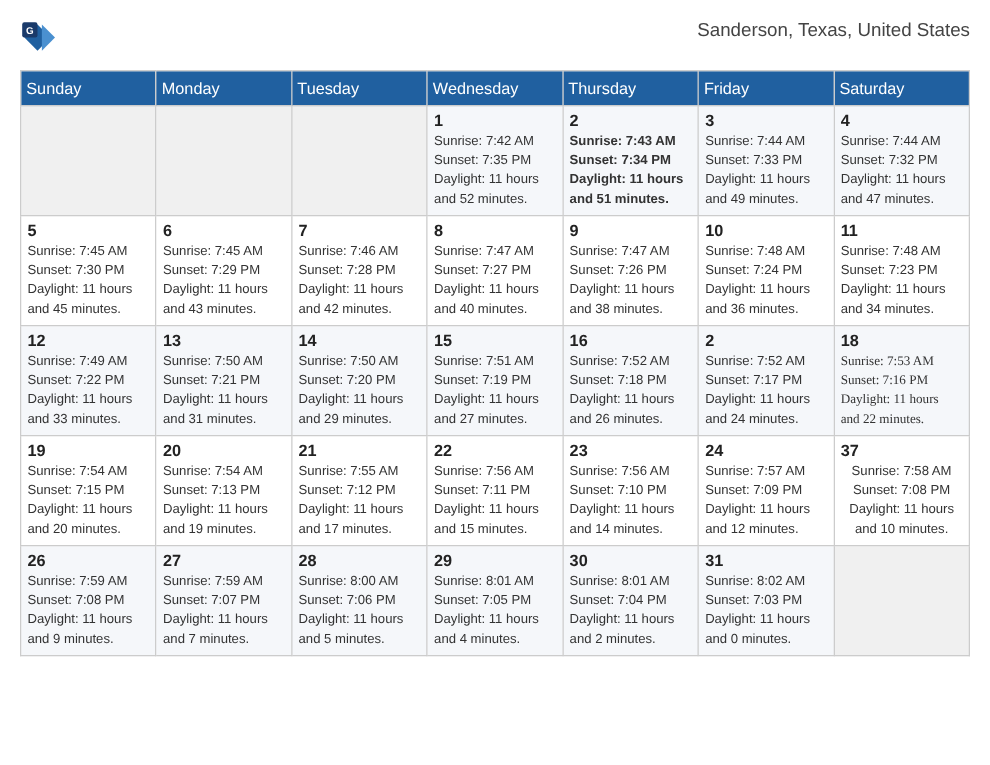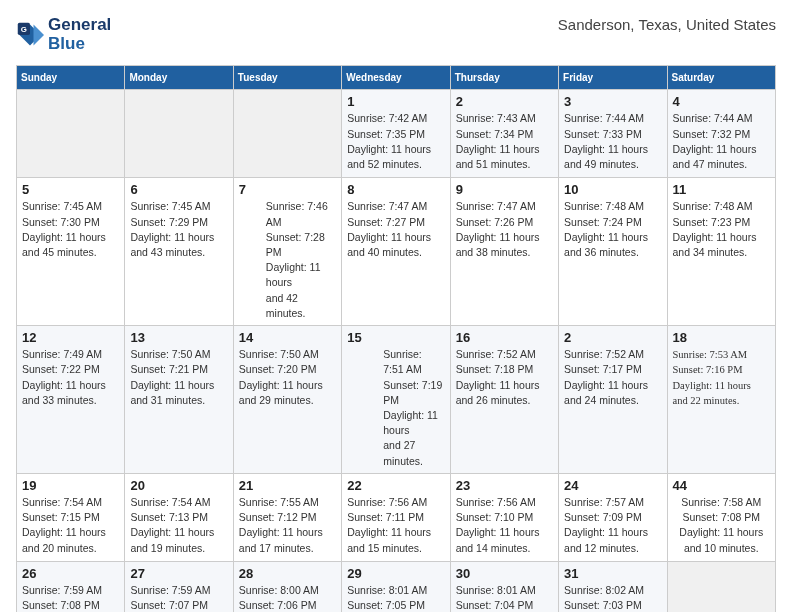--- a/index.html
+++ b/index.html
@@ -38,22 +38,22 @@
       color: #444;
     }
     table {
       width: 100%;
       border-collapse: collapse;
       table-layout: fixed;
     }
     thead tr th {
       background-color: #2060a0;
       color: #fff;
-      font-size: 10px;
-      font-weight: bold;
+      font-size: 13px;
+      font-weight: normal;
       padding: 6px 4px;
       text-align: left;
       border: 1px solid #ccc;
     }
     tbody tr td {
       border: 1px solid #ccc;
       vertical-align: top;
       padding: 4px 5px;
       font-size: 10.5px;
       color: #222;
@@ -82,24 +82,20 @@
 <body>
 
 <div class="header">
   <div class="logo">
     <svg class="logo-icon" viewBox="0 0 32 32">
       <polygon points="16,4 28,16 16,28 4,16" fill="#2060a0"></polygon>
       <polygon points="20,4 32,16 20,28" fill="#4a90d0"></polygon>
       <rect x="2" y="2" width="14" height="14" fill="#1a3a6a" rx="2"></rect>
       <text x="9" y="13" font-size="9" fill="white" text-anchor="middle" font-weight="bold">G</text>
     </svg>
-    <div>
-      <div style="font-size:17px;font-weight:bold;color:#1a3a6a;line-height:1.1;">General</div>
-      <div style="font-size:17px;font-weight:bold;color:#2060a0;line-height:1.1;">Blue</div>
-    </div>
   </div>
   <div class="title-block">
     <div class="location-title">Sanderson, Texas, United States</div>
   </div>
 </div>
 
 <table>
   <thead>
     <tr id="header-row">
     <th>Sunday</th>
@@ -118,21 +114,21 @@
         <td class="empty-cell"></td>
         <td>
           <div class="day-number">1</div>
           <div class="cell-text" style="white-space: pre-line;">Sunrise: 7:42 AM
 Sunset: 7:35 PM
 Daylight: 11 hours
 and 52 minutes.</div>
         </td>
         <td>
           <div class="day-number">2</div>
-          <div class="cell-text" style="white-space: pre-line;">Sunrise: 7:43 AM
+          <div class="cell-text" style="white-space: pre-line; font-weight: bold;">Sunrise: 7:43 AM
 Sunset: 7:34 PM
 Daylight: 11 hours
 and 51 minutes.</div>
         </td>
         <td>
           <div class="day-number">3</div>
           <div class="cell-text" style="white-space: pre-line;">Sunrise: 7:44 AM
 Sunset: 7:33 PM
 Daylight: 11 hours
 and 49 minutes.</div>
@@ -155,21 +151,21 @@
         </td>
         <td>
           <div class="day-number">6</div>
           <div class="cell-text" style="white-space: pre-line;">Sunrise: 7:45 AM
 Sunset: 7:29 PM
 Daylight: 11 hours
 and 43 minutes.</div>
         </td>
         <td>
           <div class="day-number">7</div>
-          <div class="cell-text" style="white-space: pre-line; margin-left: 27px;">Sunrise: 7:46 AM
+          <div class="cell-text" style="white-space: pre-line;">Sunrise: 7:46 AM
 Sunset: 7:28 PM
 Daylight: 11 hours
 and 42 minutes.</div>
         </td>
         <td>
           <div class="day-number">8</div>
           <div class="cell-text" style="white-space: pre-line;">Sunrise: 7:47 AM
 Sunset: 7:27 PM
 Daylight: 11 hours
 and 40 minutes.</div>
@@ -213,21 +209,21 @@
         </td>
         <td>
           <div class="day-number">14</div>
           <div class="cell-text" style="white-space: pre-line;">Sunrise: 7:50 AM
 Sunset: 7:20 PM
 Daylight: 11 hours
 and 29 minutes.</div>
         </td>
         <td>
           <div class="day-number">15</div>
-          <div class="cell-text" style="white-space: pre-line; margin-left: 36px;">Sunrise: 7:51 AM
+          <div class="cell-text" style="white-space: pre-line;">Sunrise: 7:51 AM
 Sunset: 7:19 PM
 Daylight: 11 hours
 and 27 minutes.</div>
         </td>
         <td>
           <div class="day-number">16</div>
           <div class="cell-text" style="white-space: pre-line;">Sunrise: 7:52 AM
 Sunset: 7:18 PM
 Daylight: 11 hours
 and 26 minutes.</div>
@@ -284,21 +280,21 @@
 and 14 minutes.</div>
         </td>
         <td>
           <div class="day-number">24</div>
           <div class="cell-text" style="white-space: pre-line;">Sunrise: 7:57 AM
 Sunset: 7:09 PM
 Daylight: 11 hours
 and 12 minutes.</div>
         </td>
         <td>
-          <div class="day-number">44</div>
+          <div class="day-number">37</div>
           <div class="cell-text" style="white-space: pre-line; text-align: center;">Sunrise: 7:58 AM
 Sunset: 7:08 PM
 Daylight: 11 hours
 and 10 minutes.</div>
         </td>
       </tr>
       <tr>
         <td>
           <div class="day-number">26</div>
           <div class="cell-text" style="white-space: pre-line;">Sunrise: 7:59 AM

